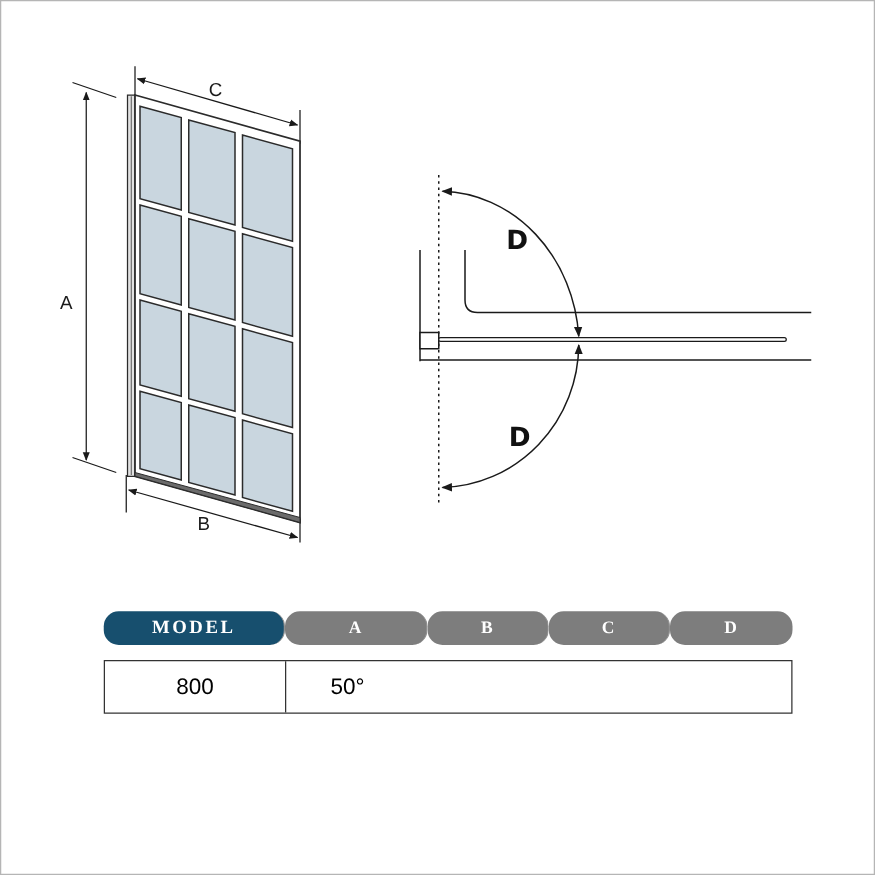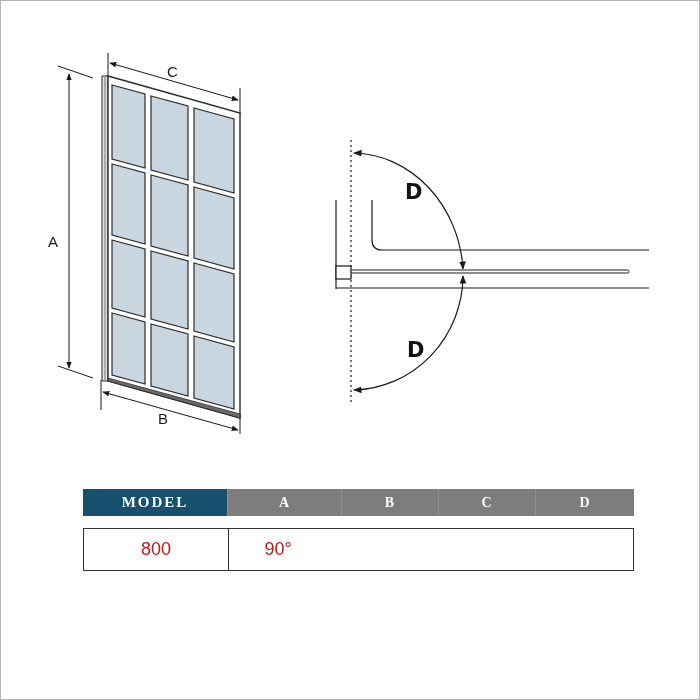--- a/index.html
+++ b/index.html
@@ -3,24 +3,24 @@
 <meta charset="utf-8">
 <style>
   html, body { margin: 0; padding: 0; background: #ffffff; }
   body { width: 700px; height: 700px; position: relative; overflow: hidden; font-family: "Liberation Sans", sans-serif; }
   .frame { position: absolute; left: 0; top: 0; width: 698px; height: 698px; border: 1px solid #b5b5b5; }
   svg.diagram { position: absolute; left: 0; top: 0; width: 700px; height: 470px; }
   .dim-label { font-family: "Liberation Sans", sans-serif; font-size: 15px; fill: #1a1a1a; }
   .angle-label { font-family: "DejaVu Sans", sans-serif; font-weight: bold; font-size: 21px; fill: #111; }
   .spec-table { position: absolute; left: 83px; top: 489px; width: 551px; }
   .hdr-row { display: flex; height: 27px; }
-  .hdr-cell { display: flex; align-items: center; justify-content: center; color: #ffffff; font-family: "Liberation Serif", serif; font-weight: bold; font-size: 14px; letter-spacing: 1px; background: #7d7d7d; border-right: 1px solid #8f8f8f; box-sizing: border-box; }
+  .hdr-cell { display: flex; align-items: center; justify-content: center; color: #ffffff; font-family: "Liberation Serif", serif; font-weight: bold; font-size: 14px; letter-spacing: 1px; background: #7d7d7d; border-right: 1px solid #8f8f8f; box-sizing: border-box; border-radius: 12px; }
   .hdr-cell.model { background: #174f6e; letter-spacing: 2px; font-size: 15px; }
   .data-row { display: flex; height: 43px; margin-top: 12px; border: 1px solid #333; box-sizing: border-box; }
-  .data-cell { display: flex; align-items: center; justify-content: center; font-family: "Liberation Sans", sans-serif; font-size: 18px; color: #b91c1c; border-right: 1px solid #333; box-sizing: border-box; }
+  .data-cell { display: flex; align-items: center; justify-content: center; font-family: "Liberation Sans", sans-serif; font-size: 18px; color: #000000; border-right: 1px solid #333; box-sizing: border-box; }
   .data-cell:last-child { border-right: none; }
   .c0 { width: 145px; } .c1 { width: 114px; } .c2 { width: 97px; } .c3 { width: 97px; } .c4 { width: 98px; }
 </style>
 </head>
 <body>
 
 <div class="frame"></div>
 
 <svg class="diagram" viewBox="0 0 700 470">
   <defs>
@@ -99,15 +99,15 @@
 <div class="spec-table">
   <div class="hdr-row">
     <div class="hdr-cell model c0">MODEL</div>
     <div class="hdr-cell c1">A</div>
     <div class="hdr-cell c2">B</div>
     <div class="hdr-cell c3">C</div>
     <div class="hdr-cell c4" style="border-right:none">D</div>
   </div>
   <div class="data-row">
     <div class="data-cell c0">800</div>
-    <div class="data-cell c4">90°</div>
+    <div class="data-cell c4">50°</div>
   </div>
 </div>
 
 </body></html>

